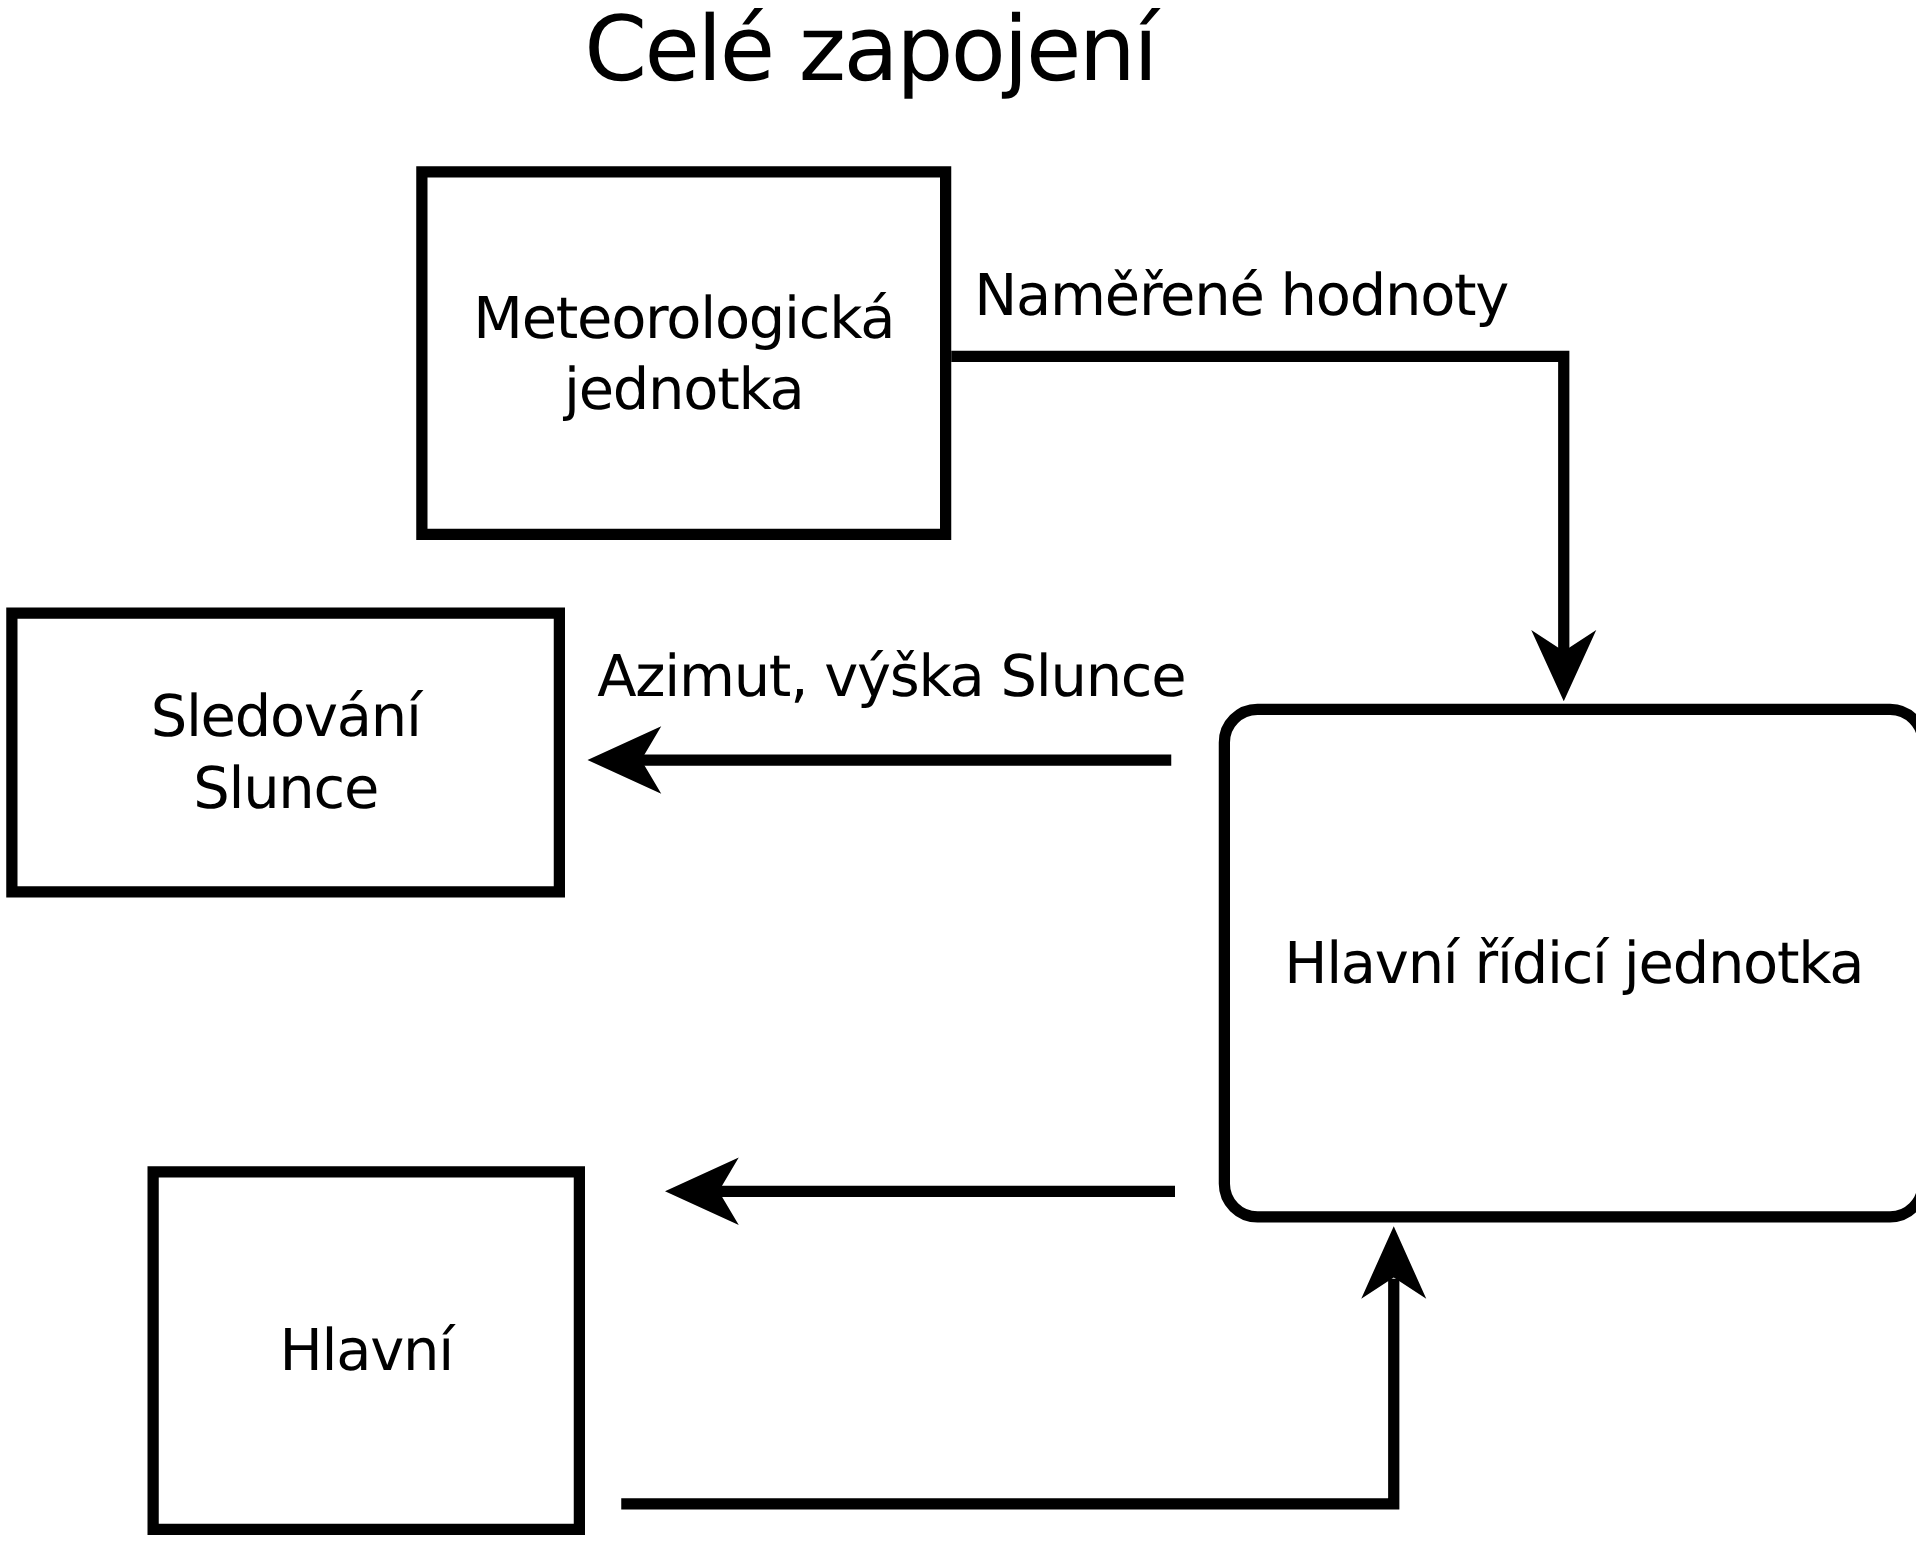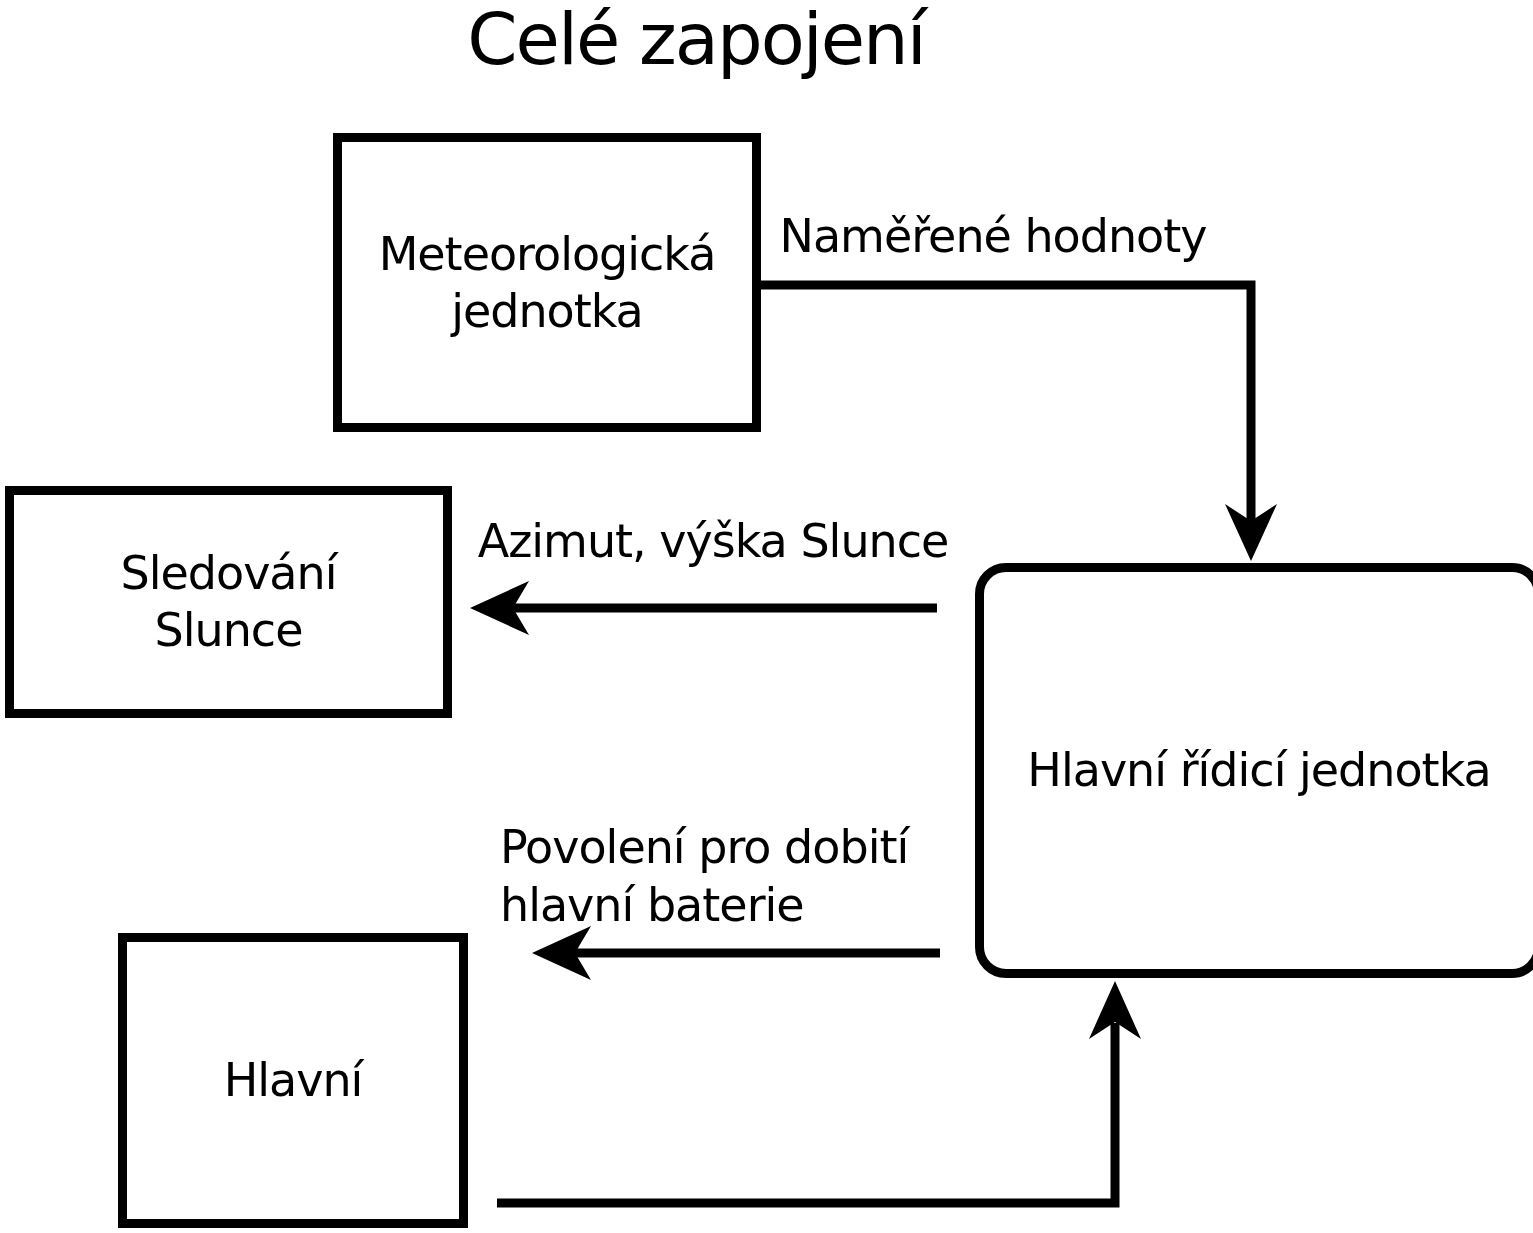--- a/index.html
+++ b/index.html
@@ -127,19 +127,15 @@
   <div class="node node-main">
     <div class="node-label">
       <span class="line">Hlavní řídicí jednotka</span>
     </div>
   </div>
 
   <div class="edge-label centered label-measured-values">Naměřené hodnoty</div>
 
   <div class="edge-label centered label-sun-position">Azimut, výška Slunce</div>
 
-  <div class="edge-label label-charge-perm">
-    <span class="line">Povolení pro dobití</span>
-    <span class="line">hlavní baterie</span>
-  </div>
 
 
 </div>
 
 </body></html>

